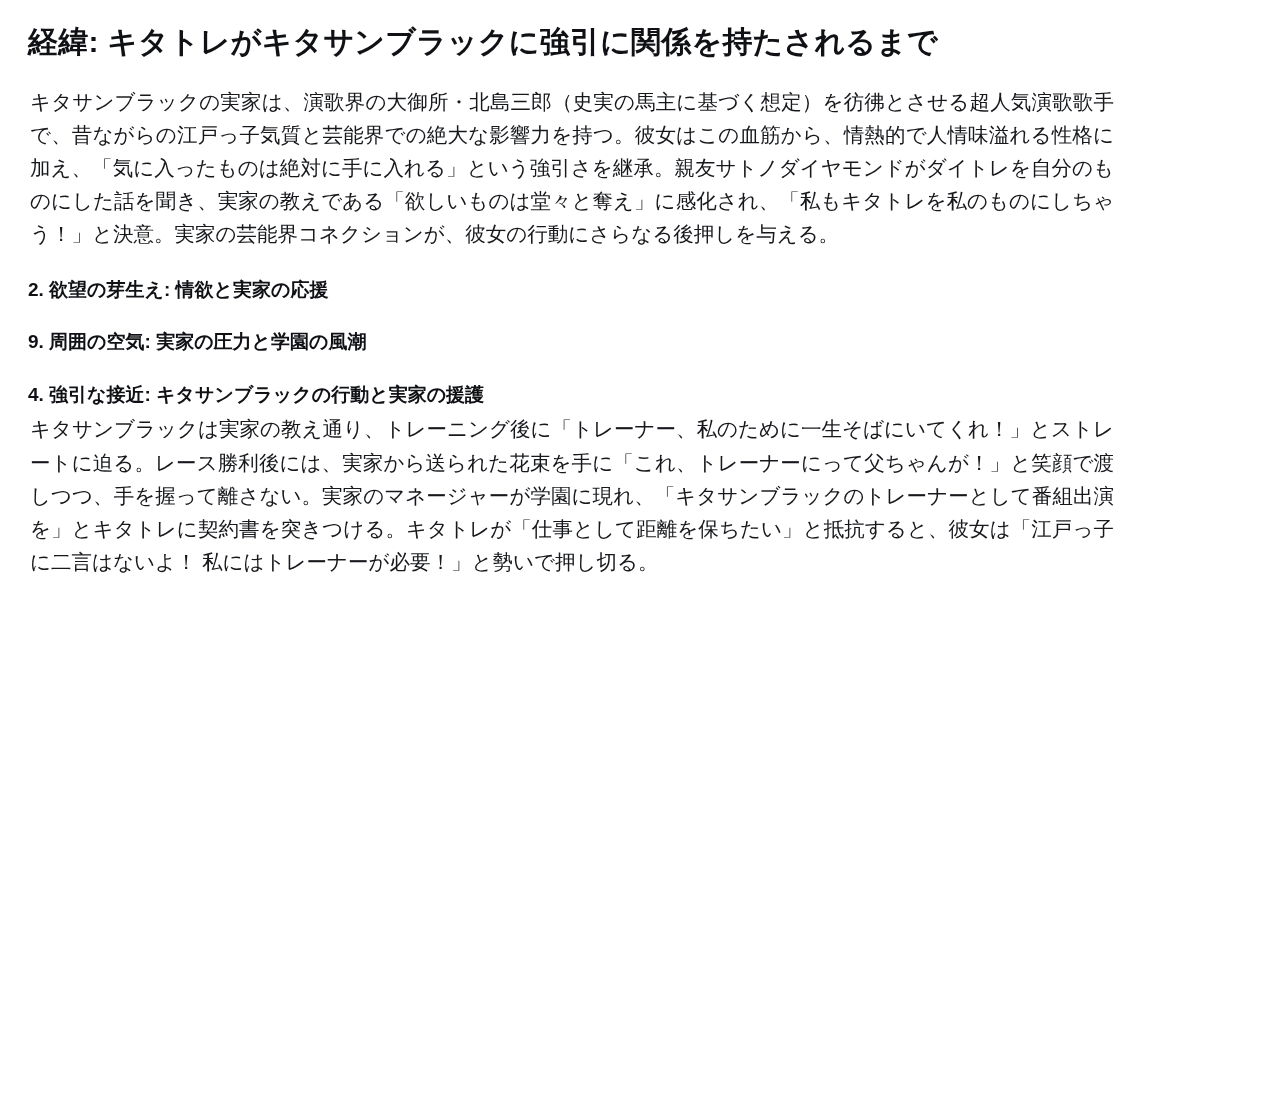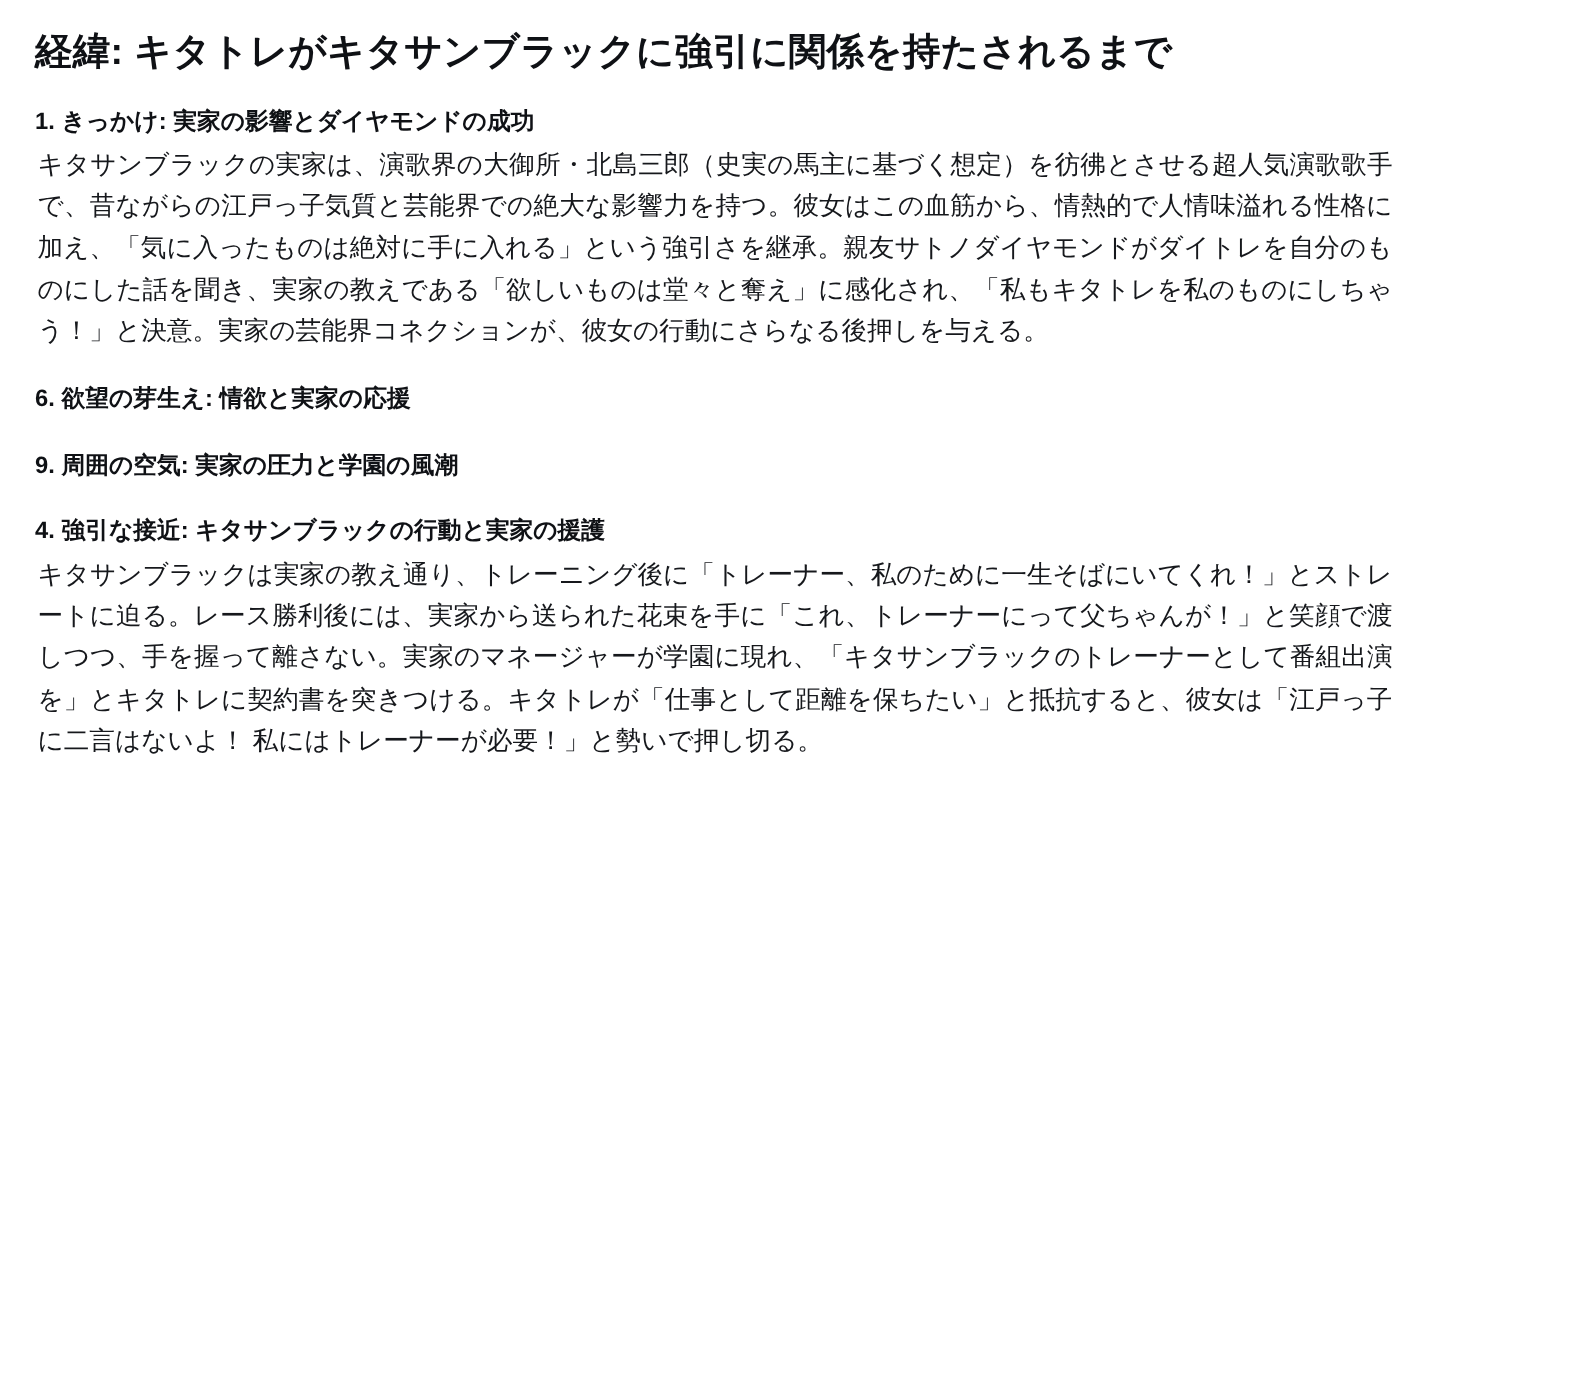--- a/index.html
+++ b/index.html
@@ -50,26 +50,25 @@
   }
 </style>
 </head>
 <body>
 
 <div class="page">
 
   <h1 class="doc-title">経緯: キタトレがキタサンブラックに強引に関係を持たされるまで</h1>
 
   <div class="section">
-    <h2 class="section-heading">1. きっかけ: 実家の影響とダイヤモンドの成功</h2>
     <p class="section-body">キタサンブラックの実家は、演歌界の大御所・北島三郎（史実の馬主に基づく想定）を彷彿とさせる超人気演歌歌手で、昔ながらの江戸っ子気質と芸能界での絶大な影響力を持つ。彼女はこの血筋から、情熱的で人情味溢れる性格に加え、「気に入ったものは絶対に手に入れる」という強引さを継承。親友サトノダイヤモンドがダイトレを自分のものにした話を聞き、実家の教えである「欲しいものは堂々と奪え」に感化され、「私もキタトレを私のものにしちゃう！」と決意。実家の芸能界コネクションが、彼女の行動にさらなる後押しを与える。</p>
   </div>
 
   <div class="section">
-    <h2 class="section-heading">6. 欲望の芽生え: 情欲と実家の応援</h2>
+    <h2 class="section-heading">2. 欲望の芽生え: 情欲と実家の応援</h2>
   </div>
 
   <div class="section">
     <h2 class="section-heading">9. 周囲の空気: 実家の圧力と学園の風潮</h2>
   </div>
 
   <div class="section">
     <h2 class="section-heading">4. 強引な接近: キタサンブラックの行動と実家の援護</h2>
     <p class="section-body">キタサンブラックは実家の教え通り、トレーニング後に「トレーナー、私のために一生そばにいてくれ！」とストレートに迫る。レース勝利後には、実家から送られた花束を手に「これ、トレーナーにって父ちゃんが！」と笑顔で渡しつつ、手を握って離さない。実家のマネージャーが学園に現れ、「キタサンブラックのトレーナーとして番組出演を」とキタトレに契約書を突きつける。キタトレが「仕事として距離を保ちたい」と抵抗すると、彼女は「江戸っ子に二言はないよ！ 私にはトレーナーが必要！」と勢いで押し切る。</p>
   </div>

